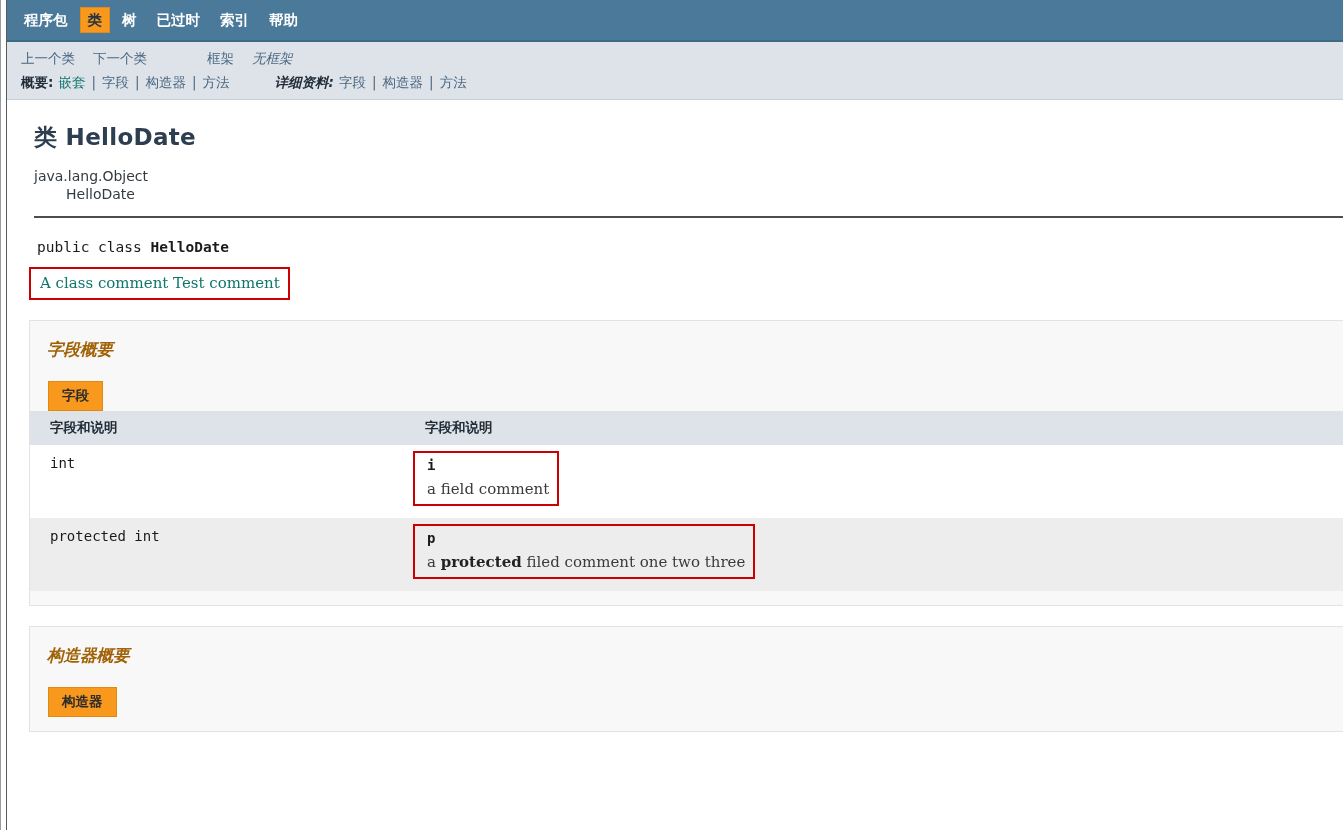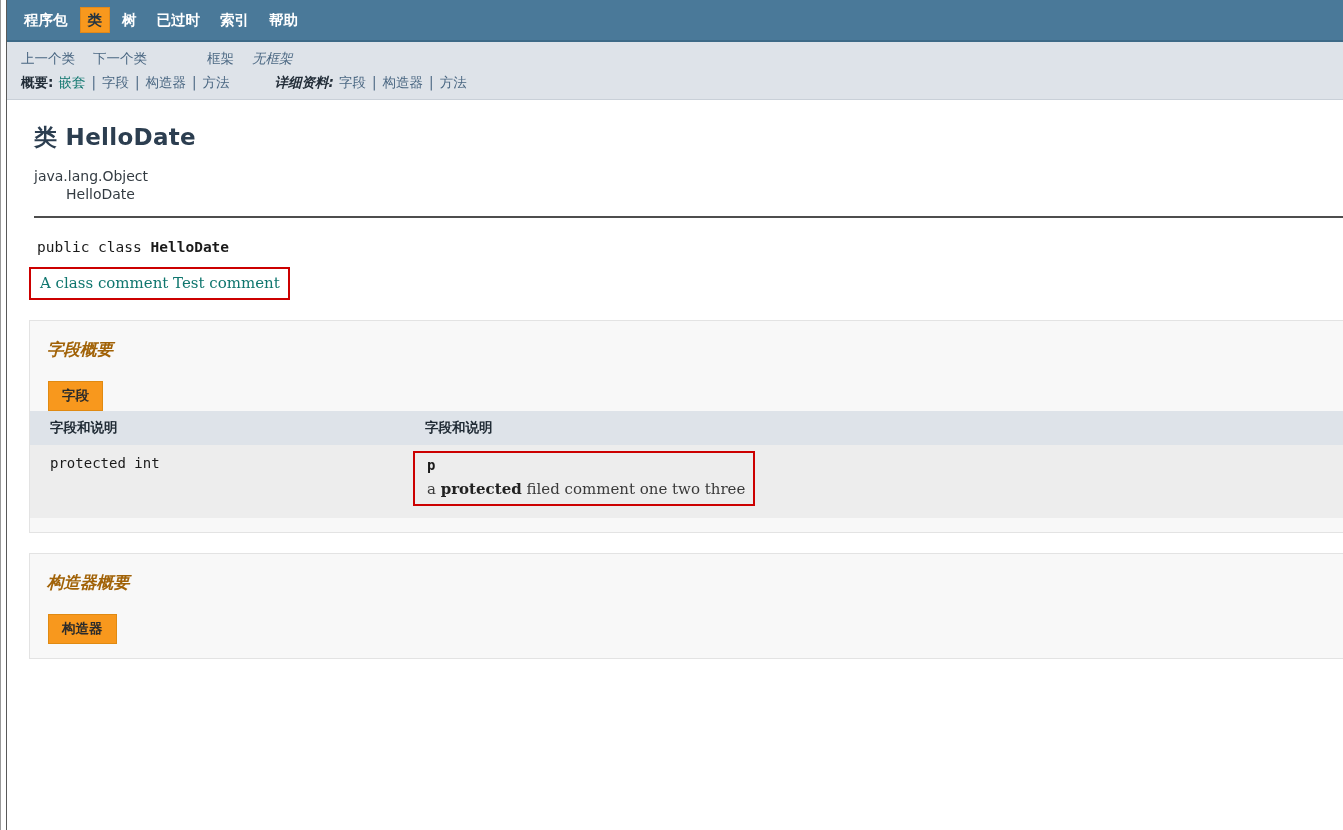--- a/index.html
+++ b/index.html
@@ -310,20 +310,31 @@
           <div class="tab active">字段</div>
         </div>
         <table class="summary">
           <thead>
             <tr>
               <th class="col-type">字段和说明</th>
               <th>字段和说明</th>
             </tr>
           </thead>
           <tbody>
+            <tr>
+              <td class="col-type">
+                <span class="mono">int</span>
+              </td>
+              <td>
+                <div class="redbox">
+                  <div class="mono-name">i</div>
+                  <div class="serif-desc"><span>a field comment</span></div>
+                </div>
+              </td>
+            </tr>
             <tr class="alt">
               <td class="col-type">
                 <span class="mono">protected int</span>
               </td>
               <td>
                 <div class="redbox">
                   <div class="mono-name">p</div>
                   <div class="serif-desc"><span>a </span><b>protected</b><span> filed comment one two three</span></div>
                 </div>
               </td>

